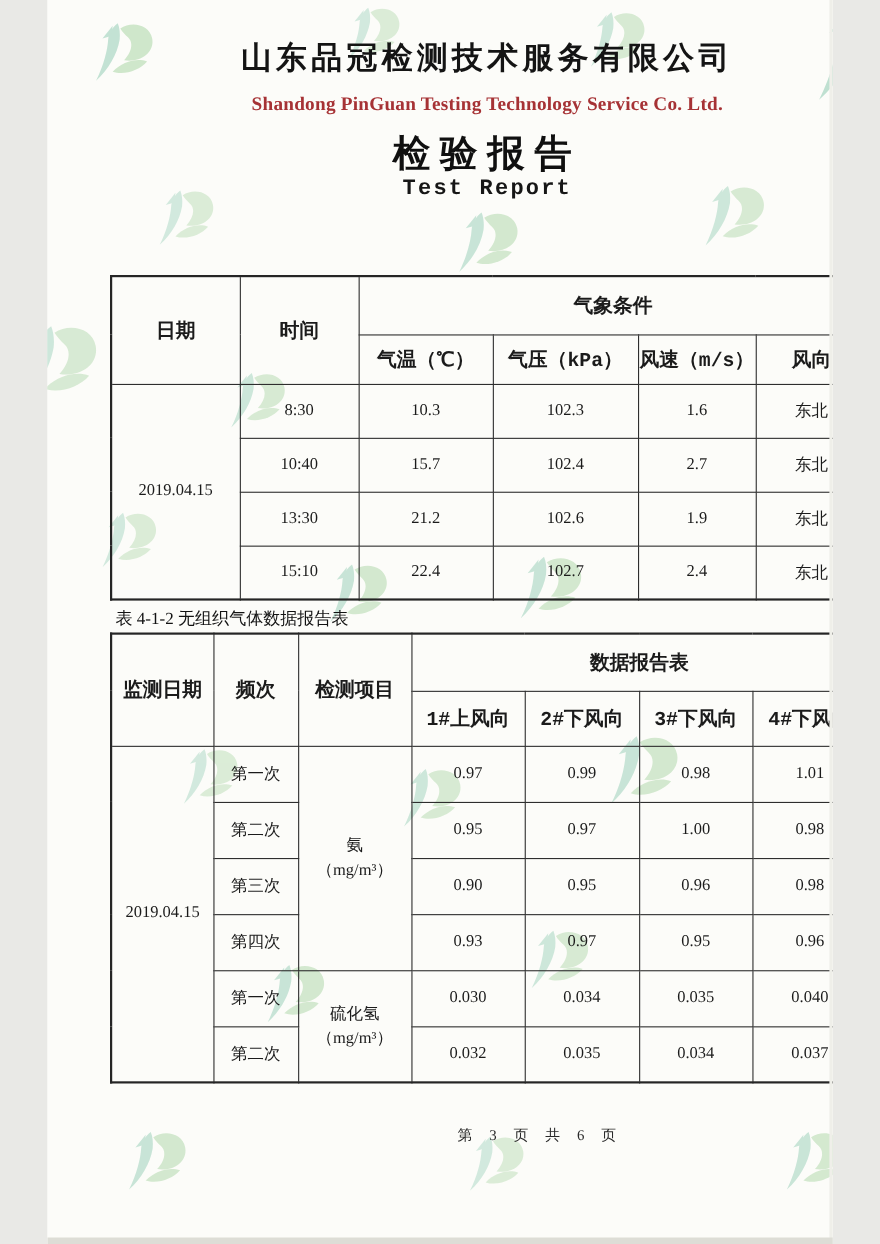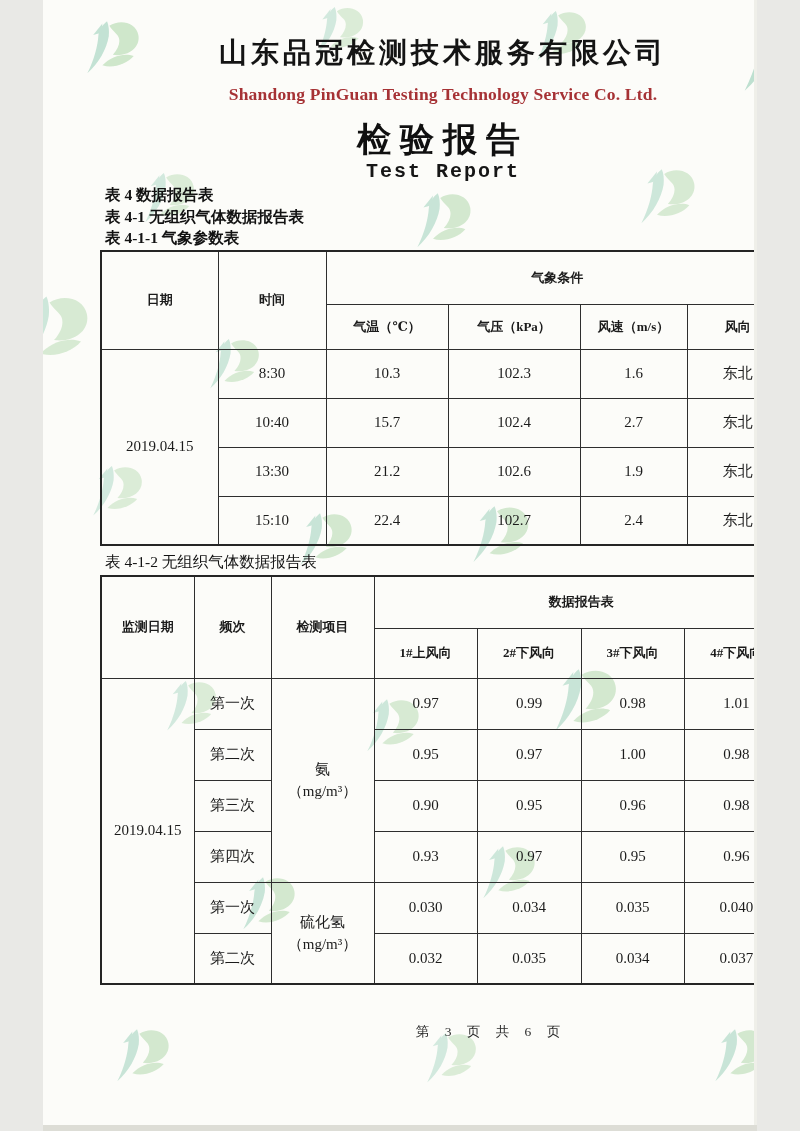--- a/index.html
+++ b/index.html
@@ -25,21 +25,21 @@
   .cap412 { position:absolute; left:62px; top:552px; font-size:15.5px; font-weight:normal; color:#121212; }
   
   table.tbl { position:absolute; left:57px; width:688px; table-layout:fixed;
     border-collapse:collapse; border:2.5px solid #252525; background:transparent; }
   #weather-table { top:250px; }
   #gas-table { top:575px; }
   .tbl th, .tbl td {
     border:1.5px solid #2e2e2e; text-align:center; vertical-align:middle;
     padding:0; font-size:15px; color:#1b1b1b; background:transparent;
   }
-  .tbl th { font-weight:bold; font-size:13px; }
+  .tbl th { font-weight:bold; font-size:18px;font-family:Liberation Mono, monospace; }
   .item-cell .line { display:block; line-height:22px; }
   
   .footer { position:absolute; left:0; top:1023px; width:800px; text-align:center;
     font-size:13.5px; letter-spacing:6px; color:#2a2a2a;padding-left:48px; }
   
   .stamp { position:absolute; background:#c04455; border-radius:2px; }
   .edge-bottom { position:absolute; left:0; bottom:0; width:800px; height:6px; background:#dddDD6; }
   .edge-right { position:absolute; right:0; top:0; width:3px; height:1131px; background:#efefe9; }
 </style>
 </head>
@@ -117,25 +117,20 @@
     </svg>
   <svg class="wm" style="left:670px;top:1028px;opacity:.5" width="58" height="58" viewBox="0 0 100 100">
       <use href="#pg-logo"></use>
     </svg>
 
   <div class="hdr company-cn">山东品冠检测技术服务有限公司</div>
   <div class="hdr company-en">Shandong PinGuan Testing Technology Service Co. Ltd.</div>
   <div class="hdr title-en">Test Report</div>
   <div class="hdr title-cn">检验报告</div>
 
-  <div class="caps">
-    <div>表 4 数据报告表</div>
-    <div>表 4-1 无组织气体数据报告表</div>
-    <div>表 4-1-1 气象参数表</div>
-  </div>
 
   <table class="tbl" id="weather-table">
     <colgroup>
       <col style="width:117px">
         <col style="width:108px">
         <col style="width:122px">
       <col style="width:132px">
         <col style="width:107px">
         <col style="width:102px">
     </colgroup>

